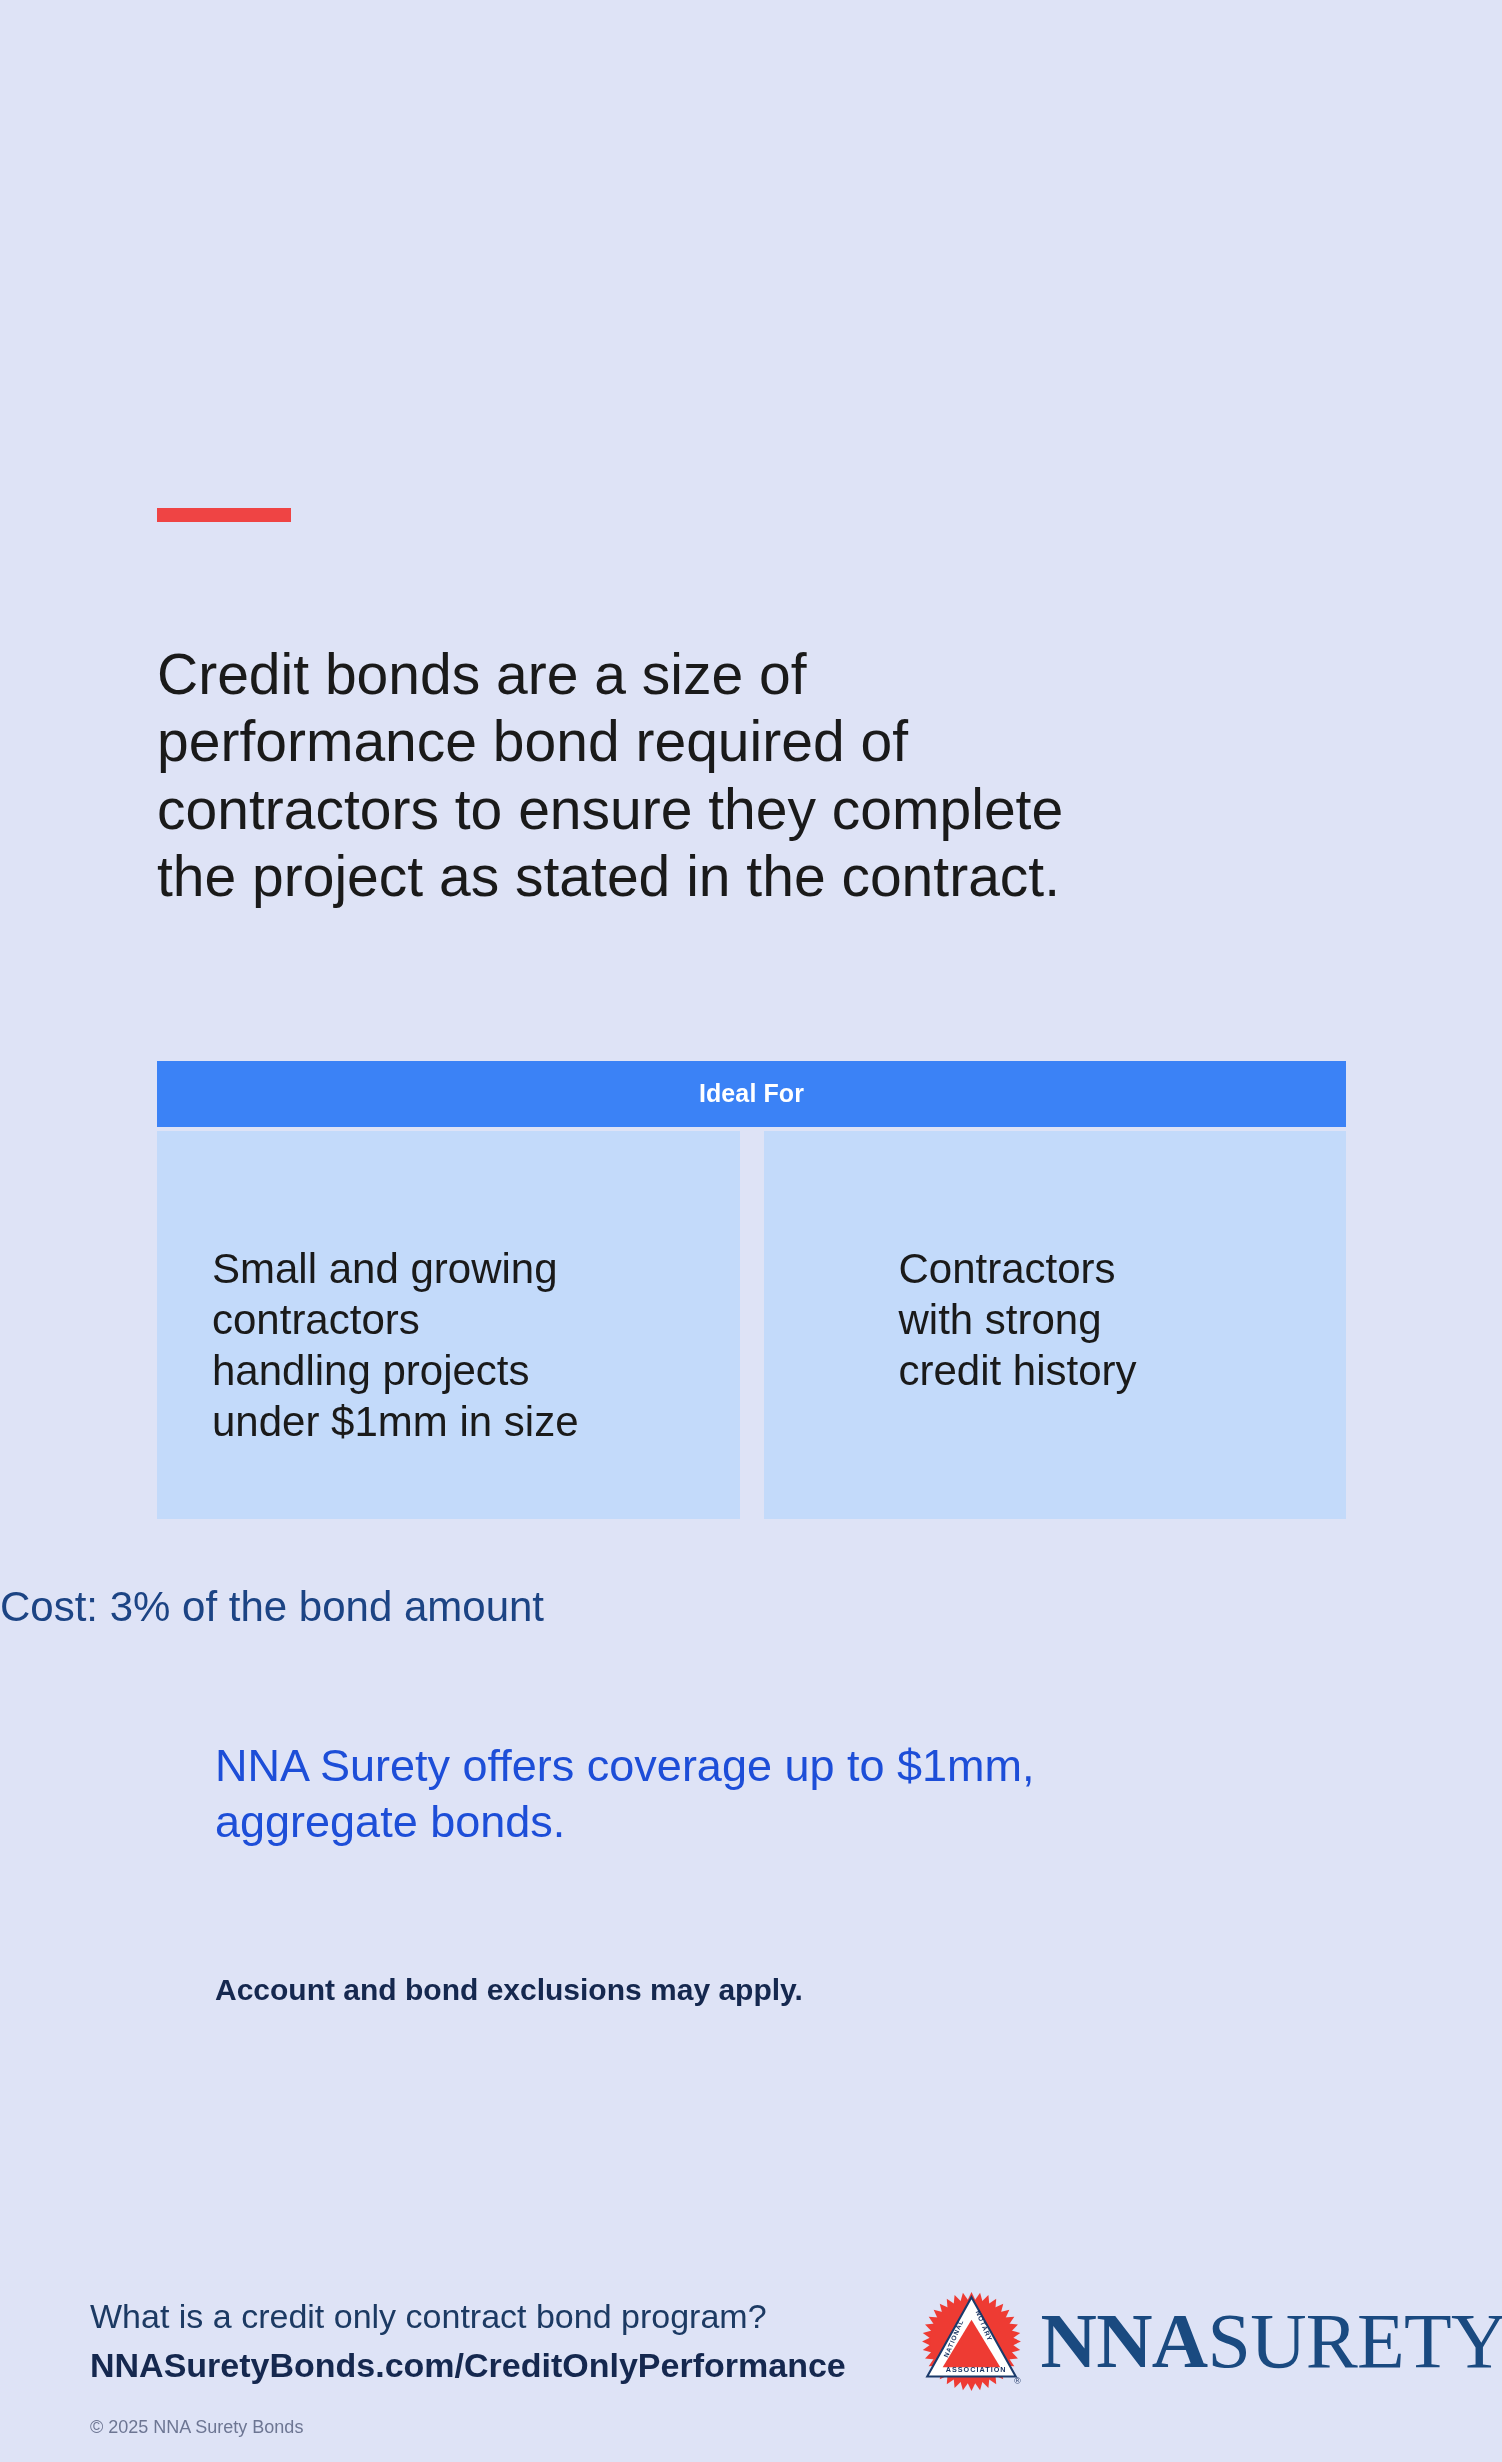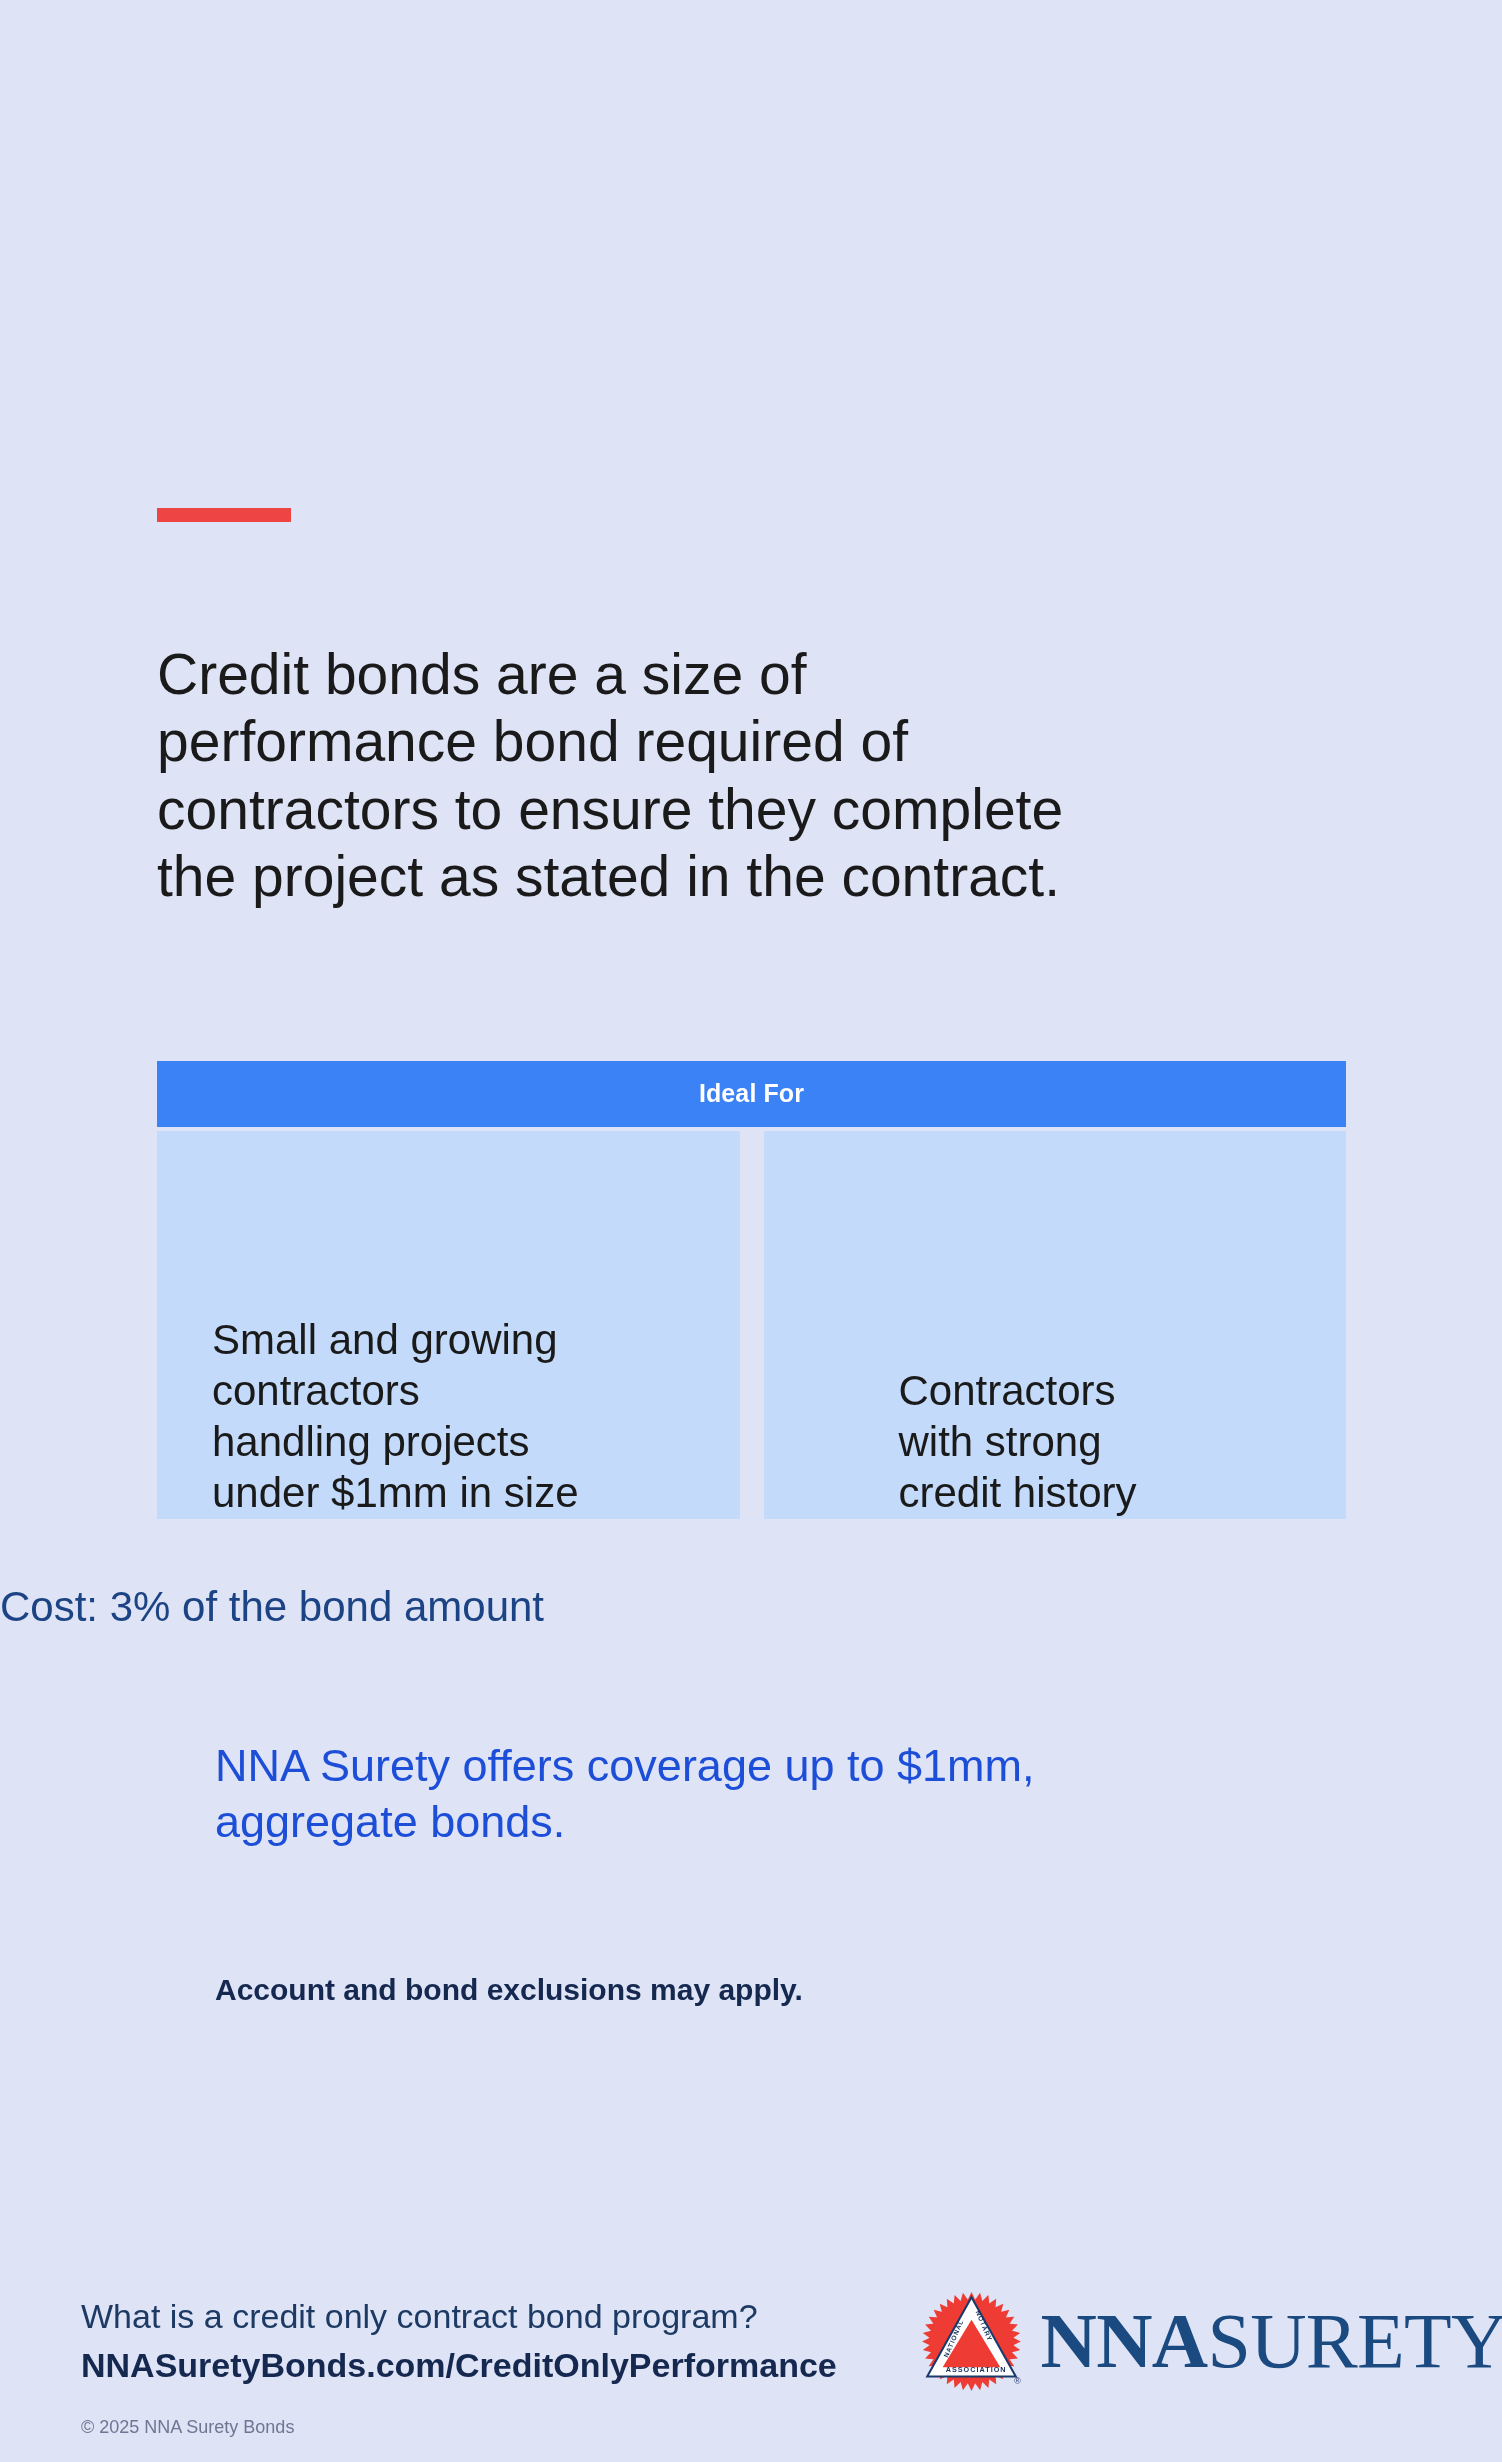--- a/index.html
+++ b/index.html
@@ -80,22 +80,22 @@
     display: flex;
     gap: 24px;
     margin-top: 4px;
   }
   .cell {
     background: #c3dafa;
     flex: 1 1 0;
     min-height: 388px;
     box-sizing: border-box;
     display: flex;
-    align-items: flex-end;
-    padding-top: 68px;
+    align-items: flex-start;
+    padding-top: 112px;
   }
   .cell-text {
     font-size: 42px;
     line-height: 1.22;
     color: #1a1a1a;
     font-weight: 400;
   }
   .cell-text .c-line { display: block; white-space: nowrap; }
   .cell-left  { padding-left: 55px; }
   .cell-right { padding-left: 135px; }
@@ -137,21 +137,21 @@
   
   .footer {
     position: absolute;
     left: 0;
     top: 2276px;
     width: 1502px;
     height: 187px;
   }
   .footer-left {
     position: absolute;
-    left: 81px;
+    left: 90px;
     top: 20px;
   }
   .footer-question {
     color: #1c3a63;
     font-size: 34px;
     font-weight: 400;
     line-height: 1.2;
     white-space: nowrap;
   }
   .footer-url {

